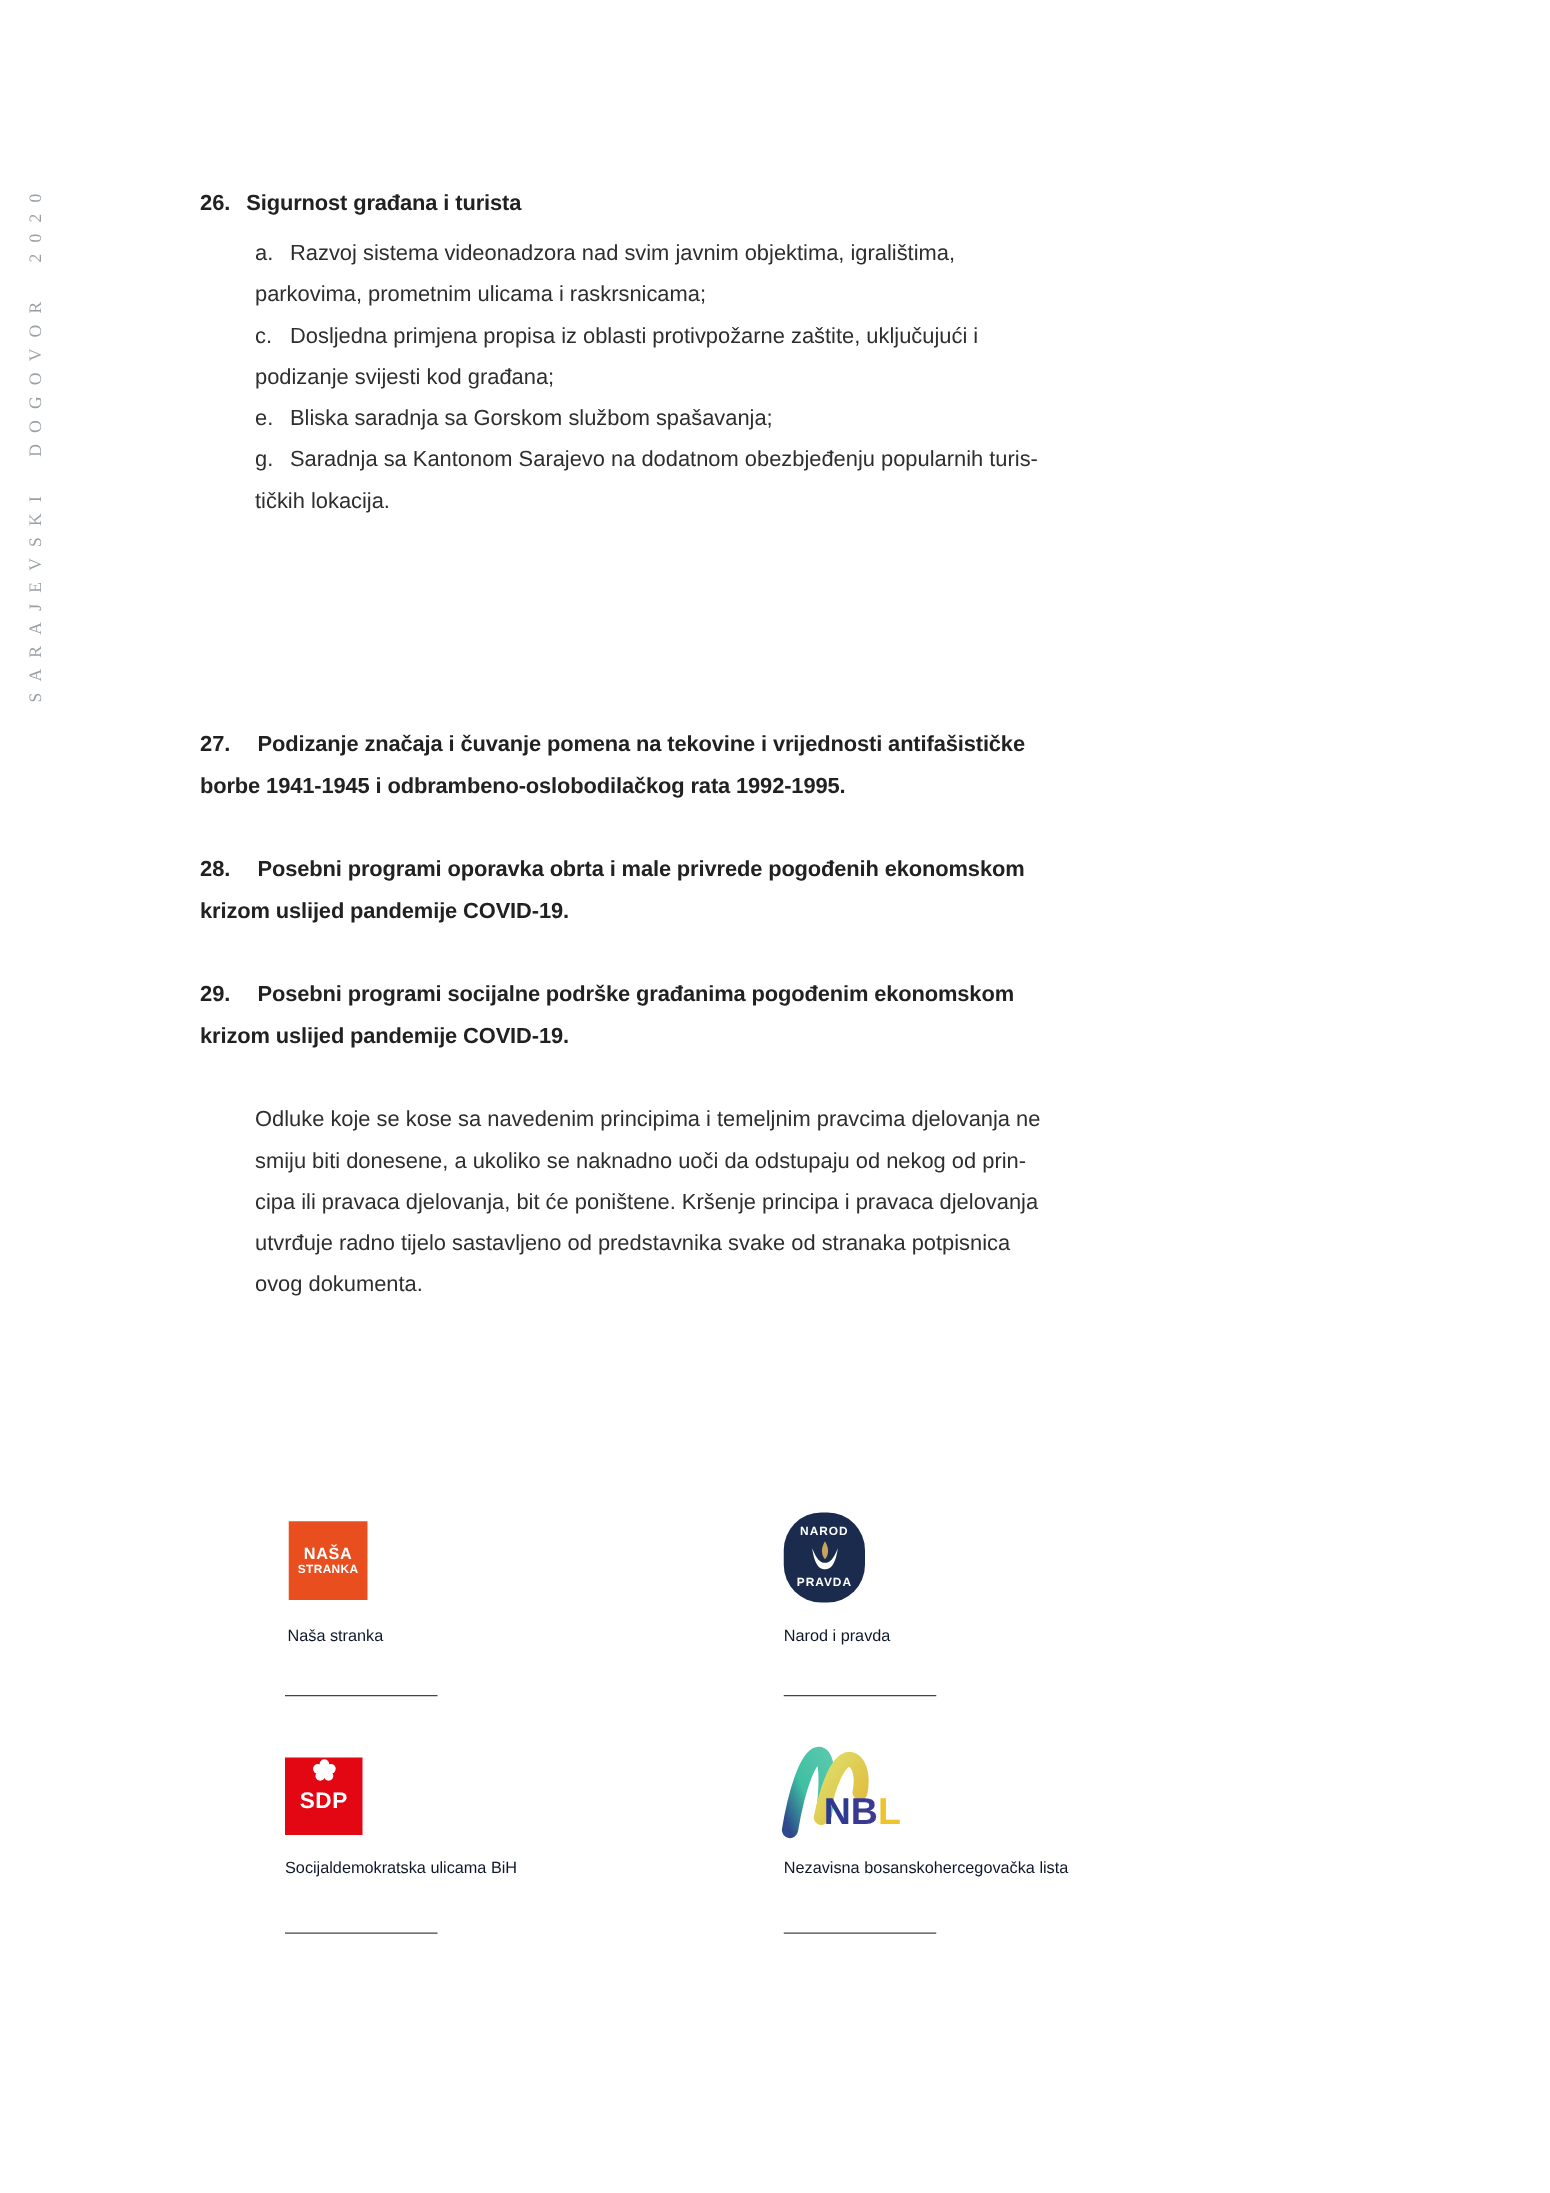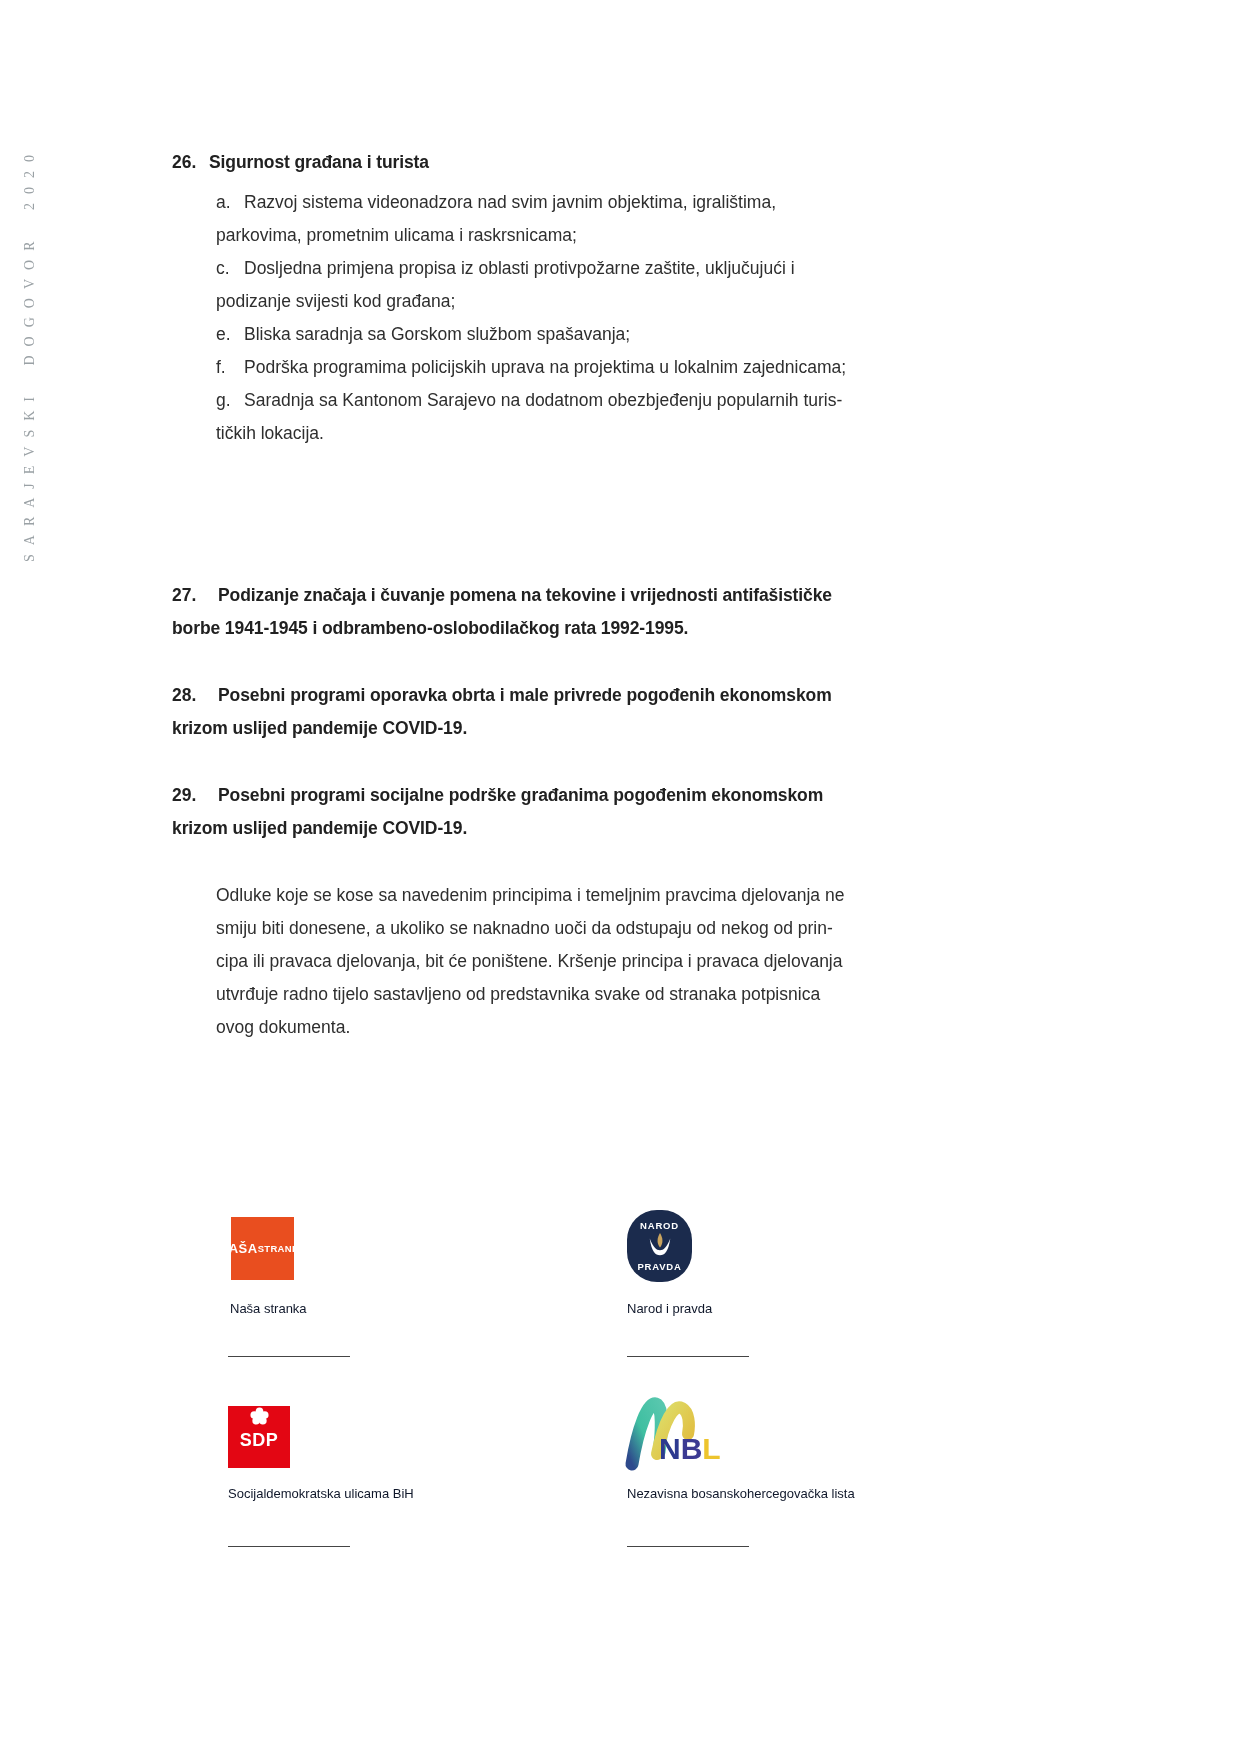--- a/index.html
+++ b/index.html
@@ -8,29 +8,29 @@
     font-family:"Liberation Sans",sans-serif;color:#2e2e2e;overflow:hidden;
   }
   
   .sidebar{
     position:absolute;left:22px;top:562px;
     transform:rotate(-90deg);transform-origin:0 0;
     font-family:"Liberation Serif",serif;font-size:14px;
     letter-spacing:9px;word-spacing:10px;color:#9aa1a5;white-space:nowrap;
   }
   
-  .block{position:absolute;font-size:17.5px;line-height:33px;width:830px;margin-left:12px;}
+  .block{position:absolute;font-size:17.5px;line-height:33px;width:830px;}
   .pre{white-space:pre-line;}
   .bold{font-weight:bold;color:#212121;letter-spacing:-0.1px;}
   .hnum26{display:inline-block;width:37px;font-weight:bold;color:#212121;}
   .hnum{display:inline-block;width:46px;font-weight:bold;color:#212121;}
   .marker{display:inline-block;width:28px;}
   
   .ns-logo{position:absolute;left:231px;top:1217px;width:63px;height:63px;background:#e94e1f;
-    display:flex;flex-direction:row;align-items:center;justify-content:center;color:#fff;font-weight:bold;}
+    display:flex;flex-direction:column;align-items:center;justify-content:center;color:#fff;font-weight:bold;}
   .ns-l1{font-size:13px;line-height:14px;letter-spacing:0.5px;}
   .ns-l2{font-size:9.5px;line-height:11px;letter-spacing:0.3px;}
   .nip-logo{position:absolute;left:627px;top:1210px;width:65px;height:72px;background:#1b2b4d;
     display:flex;flex-direction:column;align-items:center;justify-content:center;color:#fff;font-weight:bold;gap:1px;border-radius:30px;}
   .nip-top,.nip-bottom{font-size:9.5px;line-height:11px;letter-spacing:0.8px;}
   .sdp-logo{position:absolute;left:228px;top:1406px;width:62px;height:62px;background:#e30613;
     display:flex;align-items:center;justify-content:flex-start;gap:3px;color:#fff;flex-direction:column;}
   .sdp-text{font-weight:bold;font-size:18px;letter-spacing:0.5px;}
   .nbl-logo{position:absolute;left:624px;top:1392px;width:102px;height:80px;}
   .plabel{position:absolute;font-size:13px;color:#0f172a;line-height:24px;}
@@ -56,21 +56,20 @@
   <div class="block" style="left:160px;top:146px;">
     <span class="hnum26">26.</span><span class="bold">Sigurnost građana i turista</span>
   </div>
 
   <div class="block" style="left:204px;top:186px;">
     <div><span class="marker">a.</span><span class="pre">Razvoj sistema videonadzora nad svim javnim objektima, igralištima,
 parkovima, prometnim ulicama i raskrsnicama;</span></div>
     <div><span class="marker">c.</span><span class="pre">Dosljedna primjena propisa iz oblasti protivpožarne zaštite, uključujući i
 podizanje svijesti kod građana;</span></div>
     <div><span class="marker">e.</span><span class="pre">Bliska saradnja sa Gorskom službom spašavanja;</span></div>
-    <div><span class="marker">f.</span><span class="pre">Podrška programima policijskih uprava na projektima u lokalnim zajednicama;</span></div>
     <div><span class="marker">g.</span><span class="pre">Saradnja sa Kantonom Sarajevo na dodatnom obezbjeđenju popularnih turis-
 tičkih lokacija.</span></div>
   </div>
 
   <div class="block" style="left:160px;top:579px;">
     <span class="hnum">27.</span><span class="pre bold">Podizanje značaja i čuvanje pomena na tekovine i vrijednosti antifašističke
 borbe 1941-1945 i odbrambeno-oslobodilačkog rata 1992-1995.</span>
   </div>
 
   <div class="block" style="left:160px;top:679px;">

